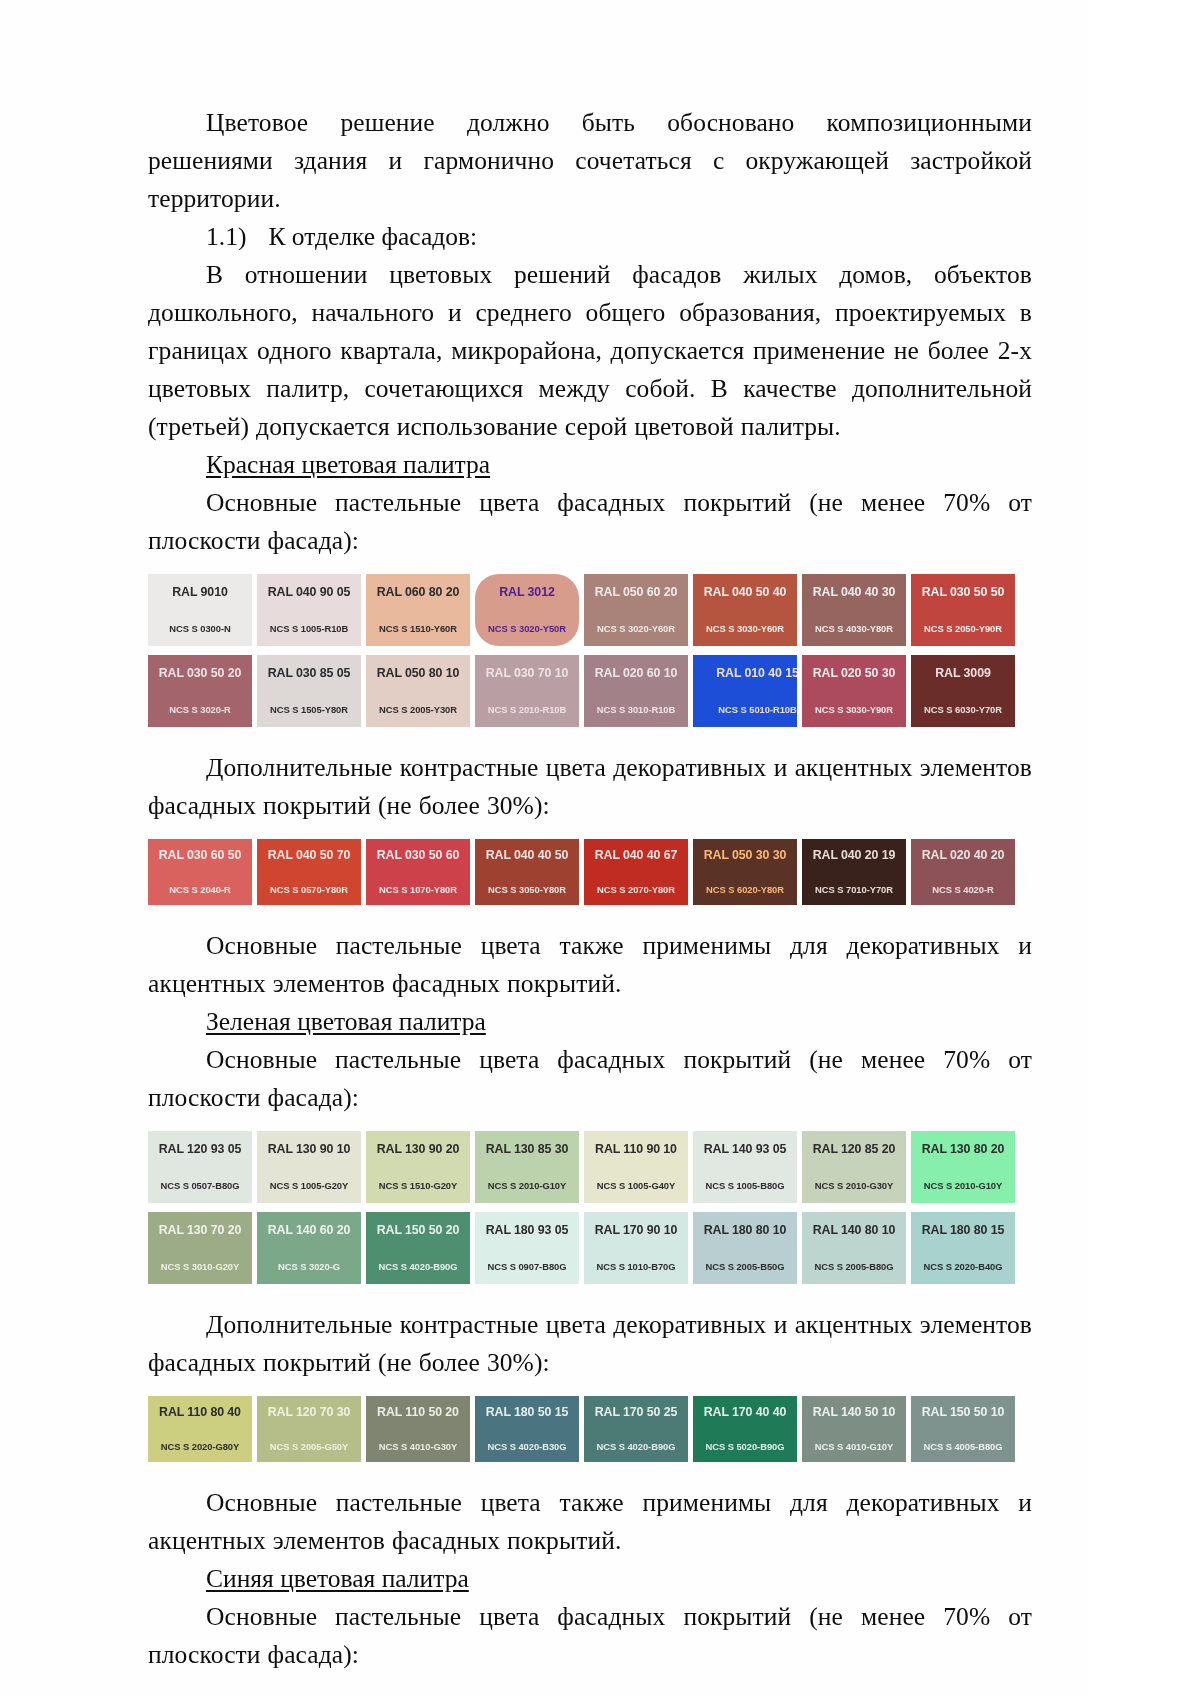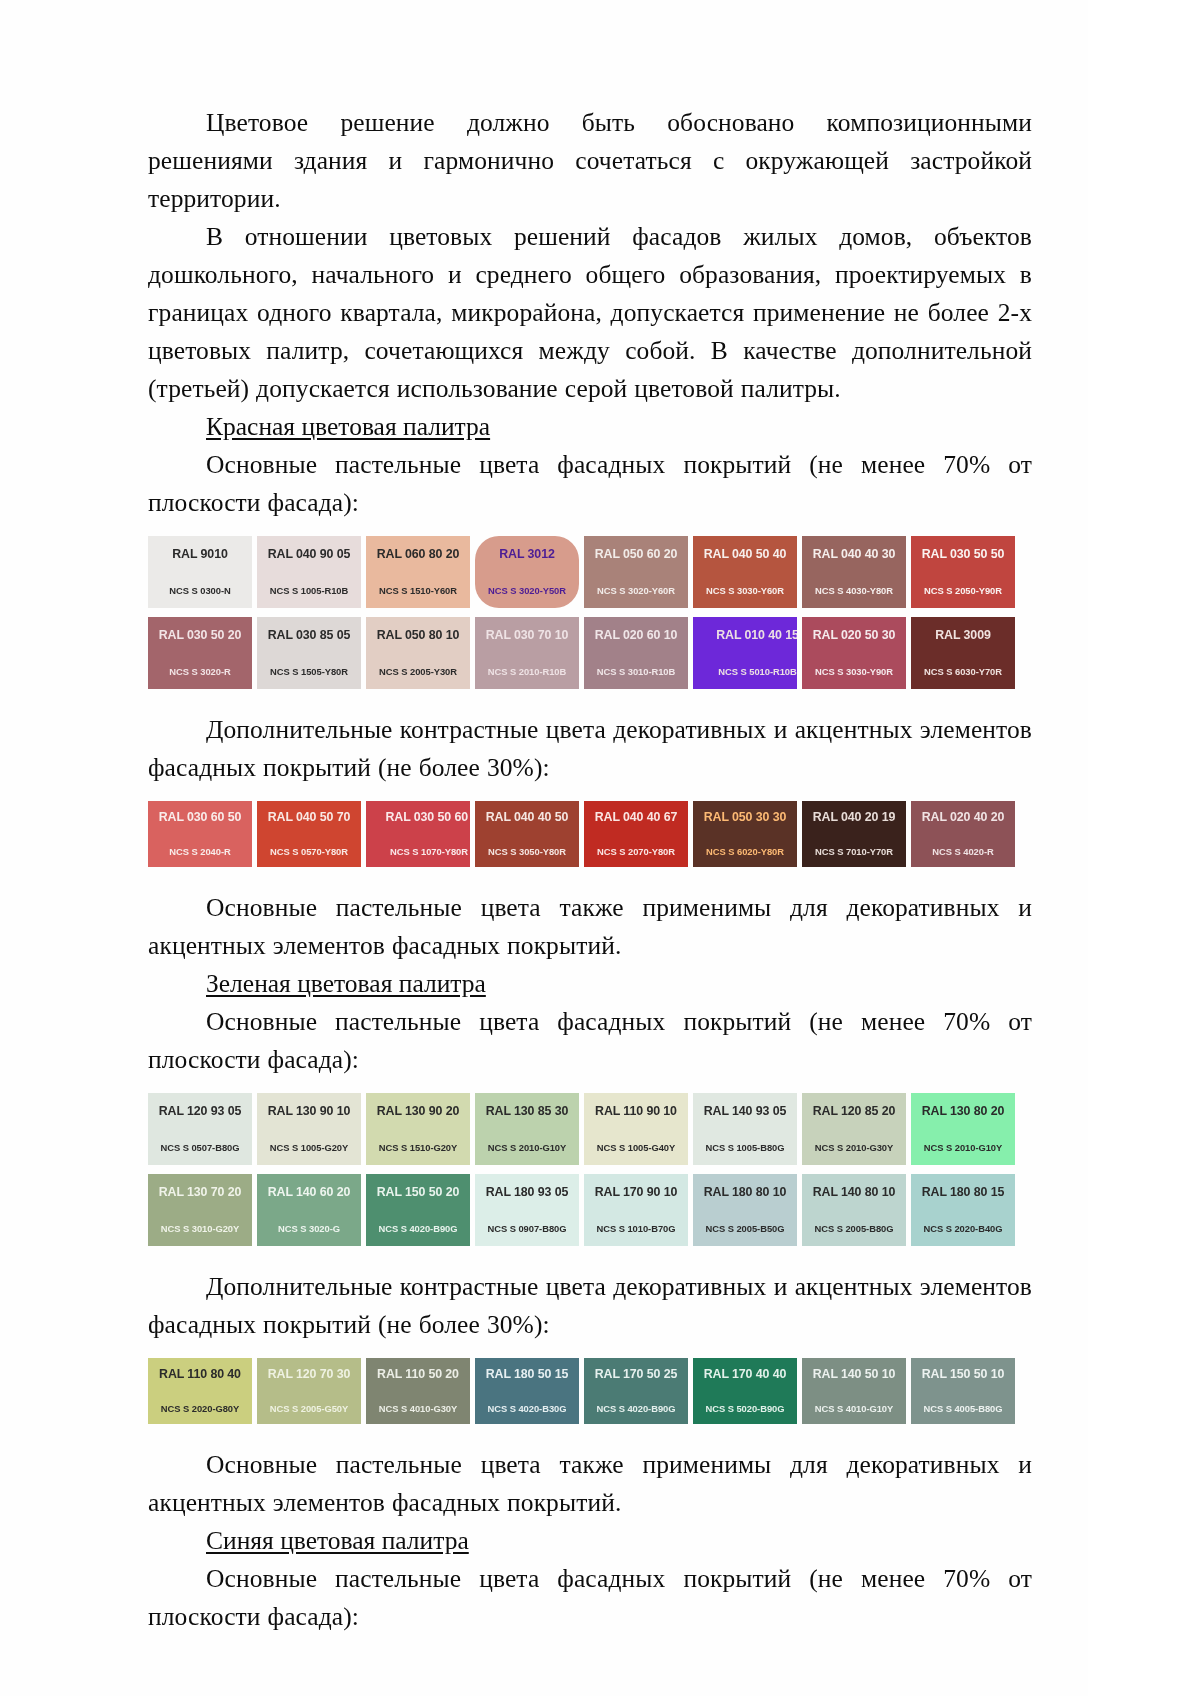--- a/index.html
+++ b/index.html
@@ -107,20 +107,21 @@
   .spacer-md { height: 22px; }
 </style>
 </head>
 <body>
 
 <div class="page">
   <div class="content">
 
     <p class="para">Цветовое решение должно быть обосновано композиционными решениями здания и гармонично сочетаться с окружающей застройкой территории.</p>
 
+    <p class="numbered"><span class="num">1.1)</span><span>К отделке фасадов:</span></p>
 
     <p class="para">В отношении  цветовых решений фасадов жилых домов, объектов дошкольного, начального и среднего общего образования, проектируемых в границах одного квартала, микрорайона, допускается применение не более 2-х цветовых палитр, сочетающихся между собой. В качестве дополнительной (третьей) допускается использование серой цветовой палитры.</p>
 
     <p class="subhead"><span class="u">Красная цветовая палитра</span></p>
 
     <p class="para">Основные пастельные цвета фасадных покрытий (не менее 70% от плоскости фасада):</p>
 
     <div class="palette tworow">
       <div class="swatch" style="background: rgb(235, 234, 232); color: rgb(43, 43, 43);">
           <span class="ral">RAL 9010</span>
@@ -168,21 +169,21 @@
           <span class="ncs">NCS S 2005-Y30R</span>
         </div>
       <div class="swatch" style="background: rgb(185, 158, 163); color: rgb(239, 227, 229);">
           <span class="ral">RAL 030 70 10</span>
           <span class="ncs">NCS S 2010-R10B</span>
         </div>
       <div class="swatch" style="background: rgb(162, 129, 137); color: rgb(240, 230, 232);">
           <span class="ral">RAL 020 60 10</span>
           <span class="ncs">NCS S 3010-R10B</span>
         </div>
-      <div class="swatch" style="background: #6d28d9; color: rgb(236, 224, 227); padding-left: 27px;">
+      <div class="swatch" style="background: #1d4ed8; color: rgb(236, 224, 227); padding-left: 27px;">
           <span class="ral">RAL 010 40 15</span>
           <span class="ncs">NCS S 5010-R10B</span>
         </div>
       <div class="swatch" style="background: rgb(171, 75, 93); color: rgb(245, 233, 236);">
           <span class="ral">RAL 020 50 30</span>
           <span class="ncs">NCS S 3030-Y90R</span>
         </div>
       <div class="swatch" style="background: rgb(107, 45, 41); color: rgb(240, 226, 223);">
           <span class="ral">RAL 3009</span>
           <span class="ncs">NCS S 6030-Y70R</span>
@@ -195,21 +196,21 @@
 
     <div class="palette">
       <div class="swatch contrast" style="background: rgb(217, 98, 95); color: rgb(249, 236, 234);">
           <span class="ral">RAL 030 60 50</span>
           <span class="ncs">NCS S 2040-R</span>
         </div>
       <div class="swatch contrast" style="background: rgb(207, 69, 48); color: rgb(249, 233, 228);">
           <span class="ral">RAL 040 50 70</span>
           <span class="ncs">NCS S 0570-Y80R</span>
         </div>
-      <div class="swatch contrast" style="background: rgb(204, 65, 74); color: rgb(250, 233, 234); align-items: flex-end;">
+      <div class="swatch contrast" style="background: rgb(204, 65, 74); color: rgb(250, 233, 234);">
           <span class="ral">RAL 030 50 60</span>
           <span class="ncs">NCS S 1070-Y80R</span>
         </div>
       <div class="swatch contrast" style="background: rgb(158, 65, 48); color: rgb(245, 230, 225);">
           <span class="ral">RAL 040 40 50</span>
           <span class="ncs">NCS S 3050-Y80R</span>
         </div>
       <div class="swatch contrast" style="background: rgb(192, 43, 34); color: rgb(250, 230, 227);">
           <span class="ral">RAL 040 40 67</span>
           <span class="ncs">NCS S 2070-Y80R</span>

